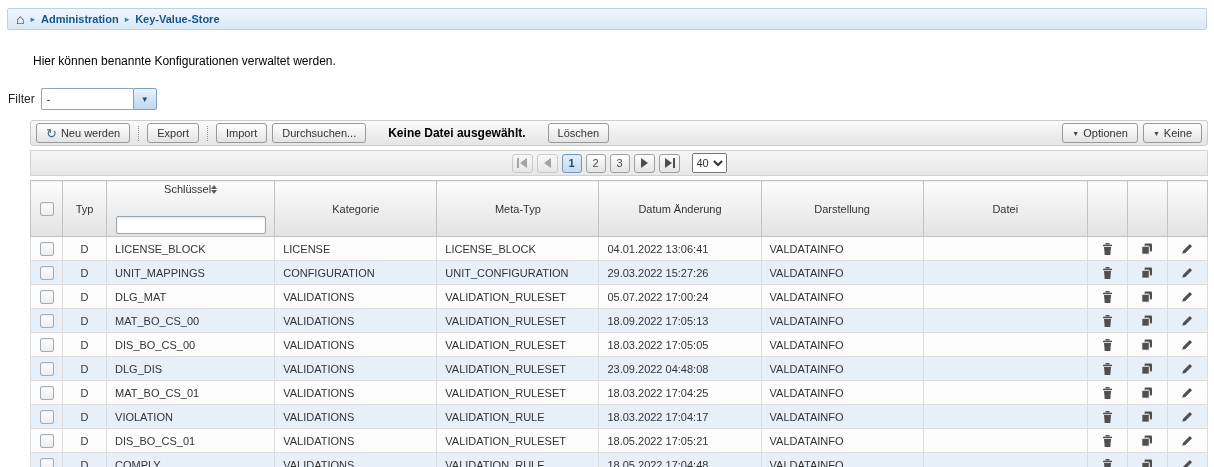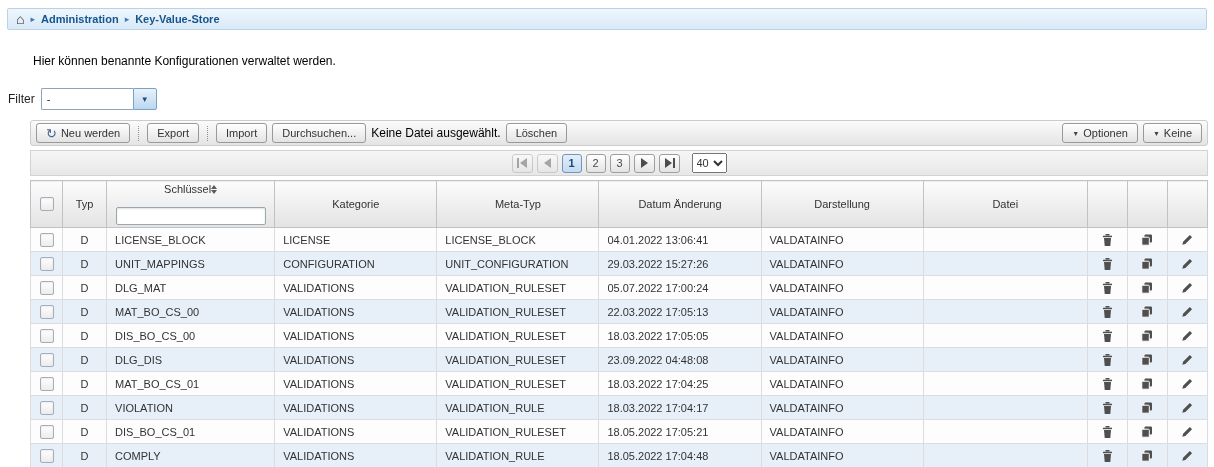--- a/index.html
+++ b/index.html
@@ -50,21 +50,21 @@
   .btn {
     height: 20px; display: inline-flex; align-items: center; gap: 4px; padding: 0 9px;
     font-family: "Liberation Sans", sans-serif; font-size: 11px; color: #333;
     background: linear-gradient(#ffffff, #e3e3e3);
     border: 1px solid #999; border-radius: 3px; cursor: pointer; white-space: nowrap;
     box-shadow: inset 0 1px 0 rgba(255,255,255,.7);
   }
   .btn .ic { color: #44688c; font-size: 13px; line-height: 1; }
   .btn .arrow { font-size: 7px; color: #444; line-height: 1; }
   .tsep { height: 15px; border-left: 1px dotted #909090; margin: 0 3px; }
-  .file-label { font-size: 12px; color: #000; margin: 0 0; white-space: nowrap; }
+  .file-label { font-size: 12px; color: #000; margin: 0 17px; white-space: nowrap; font-weight: bold; }
   .spacer { flex: 1; }
 
   
   .pagbar {
     margin: 4px 0 0 30px; width: 1178px; height: 26px;
     display: flex; align-items: center; justify-content: center; gap: 4px;
     background: linear-gradient(#f6f6f6, #e7e7e7); border: 1px solid #d2d2d2;
   }
   .pbtn, .pnum {
     min-width: 20px; height: 19px; padding: 0 4px;
@@ -96,21 +96,21 @@
   tbody td {
     border: 1px solid #dcdcdc; height: 24px; padding: 0 8px;
     font-size: 11px; color: #333; overflow: hidden; white-space: nowrap;
   }
   tbody tr.plain td { background: #fdfdfe; }
   tbody tr.stripe td { background: #e7f0f8; }
   td.center, th.center { text-align: center; padding: 0; }
   .icon-cell { cursor: pointer; }
   .icon-cell svg { display: inline-block; vertical-align: middle; fill: #4f4f4f; }
 
-  .th-key-top { display: flex; align-items: center; justify-content: center; margin-bottom: 12px; }
+  .th-key-top { display: flex; align-items: center; justify-content: center; margin-bottom: 21px; }
   .key-filter {
     width: 150px; height: 18px; border: 1px solid #9aa7b1; border-radius: 2px;
     padding: 0 4px; font: 11px "Liberation Sans", sans-serif;
     box-shadow: inset 0 1px 2px rgba(0,0,0,.12); outline: none;
   }
   .sort-icon { display: inline-flex; flex-direction: column; gap: 1px; cursor: pointer; }
   .sort-icon i { width: 0; height: 0; border-left: 3.5px solid transparent; border-right: 3.5px solid transparent; }
   .sort-icon .up { border-bottom: 4px solid #5a5a5a; }
   .sort-icon .down { border-top: 4px solid #5a5a5a; }
 
@@ -329,21 +329,21 @@
         <path d="M8.8 0.9 L11.1 3.2 L4.3 10 L1.3 10.8 L2.1 7.8 Z"></path>
       </svg>
     </td>
   </tr>
       <tr class="stripe">
     <td class="center"><input type="checkbox" style=""></td>
     <td class="center">D</td>
     <td>MAT_BO_CS_00</td>
     <td>VALIDATIONS</td>
     <td>VALIDATION_RULESET</td>
-    <td>22.03.2022 17:05:13</td>
+    <td>18.09.2022 17:05:13</td>
     <td>VALDATAINFO</td>
     <td></td>
     <td class="center icon-cell">
       <svg width="11" height="12" viewBox="0 0 11 12">
         <rect x="3.5" y="0" width="4" height="1.5"></rect>
         <rect x="1" y="1.7" width="9" height="1.5"></rect>
         <path d="M2 4 h7 l-0.7 8 h-5.6 z"></path>
       </svg>
     </td>
     <td class="center icon-cell">

